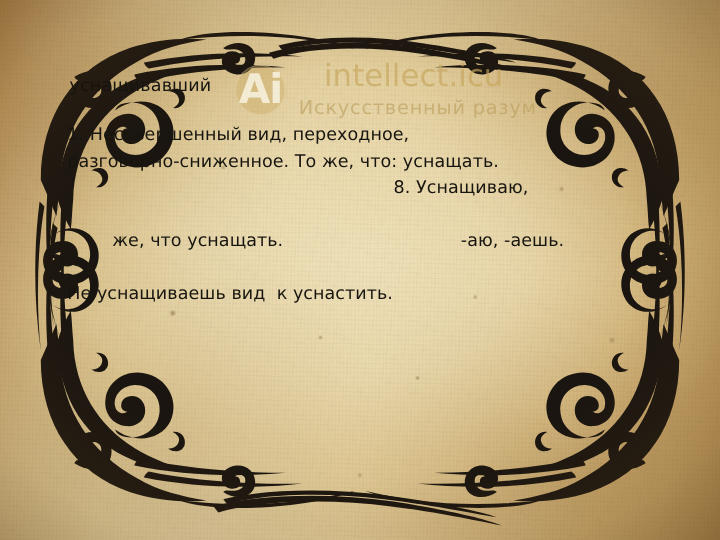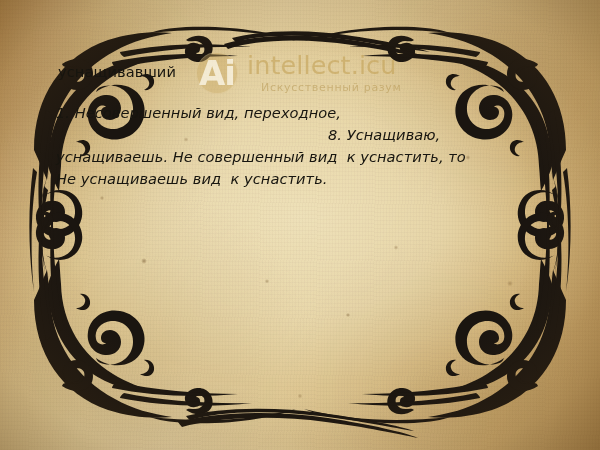--- a/index.html
+++ b/index.html
@@ -90,21 +90,21 @@
     line-height:22px;
     font-family:"DejaVu Sans", sans-serif;
     -webkit-font-smoothing:antialiased;
   }
   #headword {
     font-size:14.6px;
     line-height:20px;
     letter-spacing:.1px;
     margin-left:2px;
   }
-  #senses { margin-top:20px;font-style:italic; }
+  #senses { margin-top:20px; }
   .sense-line { white-space:pre-wrap; letter-spacing:.05px; }
   .indent-right { padding-left:272px; }
 
   
   #watermark {
     position:absolute;
     left:196px; top:52px;
     display:flex; align-items:center; gap:9px;
     pointer-events:none;
     opacity:.72;
@@ -119,26 +119,27 @@
     font-family:"DejaVu Sans", sans-serif;
     font-size:34px; font-weight:700; color:rgba(255,253,243,0.92);
     line-height:1; letter-spacing:-1px;
   }
   #wm-text { display:flex; flex-direction:column; line-height:1; }
   #wm-title {
     font-family:"DejaVu Sans", sans-serif;
     font-size:25.5px; font-weight:400;
     color:rgba(197,165,92,0.92);
     letter-spacing:.1px;
+    margin-left:23px;
   }
   #wm-sub {
     font-family:"DejaVu Sans", sans-serif;
-    font-size:11px; font-weight:400;
+    font-size:16px; font-weight:400;
     color:rgba(186,156,90,0.85);
-    margin-top:4px; margin-left:14px; letter-spacing:.7px;
+    margin-top:4px; margin-left:2px; letter-spacing:.7px;
   }
 </style>
 </head>
 <body>
 
 <div id="card">
 
   <div id="grain-a"></div>
   <div id="grain-b"></div>
   <div id="grain-c"></div>
@@ -273,19 +274,22 @@
       <div id="wm-title">intellect.icu</div>
       <div id="wm-sub">Искусственный  разум</div>
     </div>
   </div>
 
   <div id="entry">
     <div id="headword">уснащивавший</div>
 
     <div id="senses">
       <div class="sense-line">1. Несовершенный вид, переходное,</div>
+      <div class="sense-line">разговорно-сниженное. То же, что: уснащать.</div>
       <div class="sense-line indent-right">8. Уснащиваю,</div>
-      <div class="sense-line">уснащиваешь. Не совершенный вид  к уснастить, то</div>
+      <div class="sense-line">
+        <span>же, что уснащать.</span><span style="display:inline-block;width:148px"></span><span>-аю, -аешь.</span>
+      </div>
       <div class="sense-line">Не уснащиваешь вид  к уснастить.</div>
     </div>
   </div>
 
 </div>
 
 </body></html>

